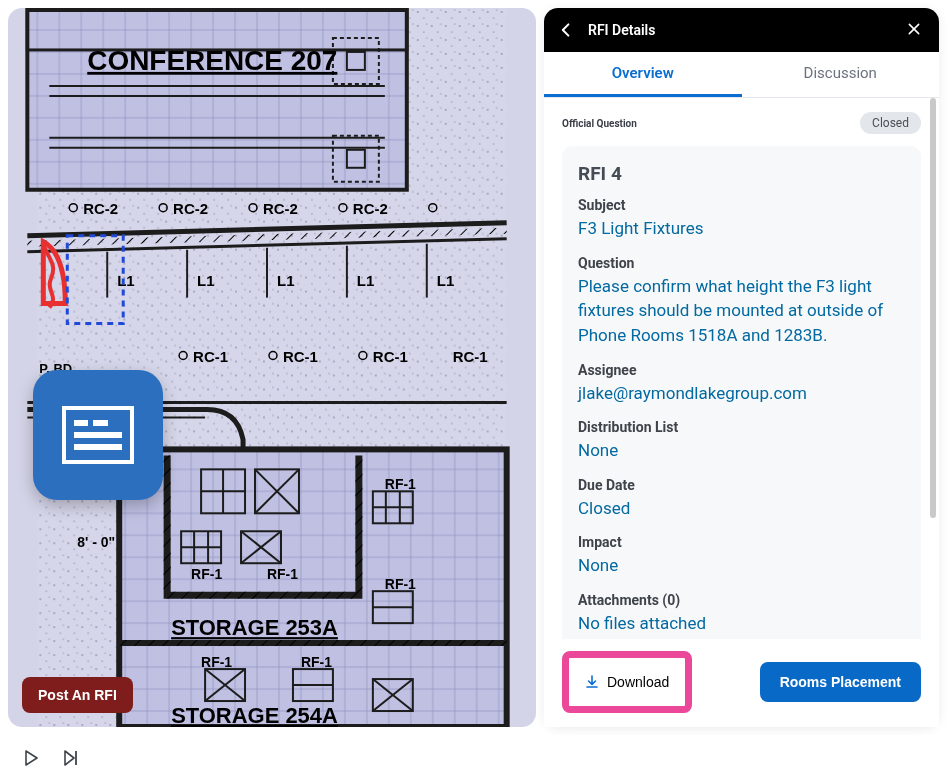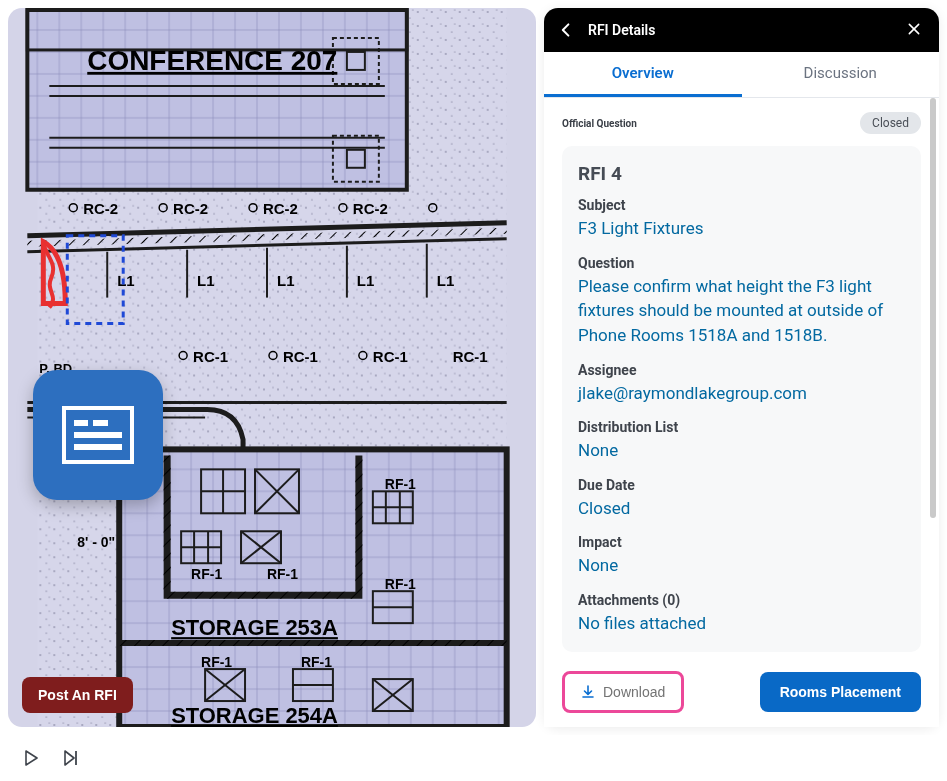--- a/index.html
+++ b/index.html
@@ -194,25 +194,25 @@
     }
     .panel-footer {
       display: flex;
       justify-content: space-between;
       align-items: center;
       padding: 12px 18px 14px 18px;
       background: #fff;
     }
     .download-btn {
       background: #fff;
-      border: 3px solid #ec4899;
+      border: 7px solid #ec4899;
       border-radius: 8px;
-      padding: 10px 16px;
+      padding: 16px 16px;
       font-size: 14px;
-      color: #737373;
+      color: #000000;
       cursor: pointer;
       display: inline-flex;
       align-items: center;
       gap: 8px;
     }
     .edit-btn {
       background: #0969c6;
       color: #fff;
       border: none;
       border-radius: 8px;
@@ -411,21 +411,21 @@
         <span class="status-pill">Closed</span>
       </div>
 
       <div class="card">
         <div class="rfi-number">RFI 4</div>
 
         <div class="field-label">Subject</div>
         <div class="field-value">F3 Light Fixtures</div>
 
         <div class="field-label">Question</div>
-        <div class="field-value">Please confirm what height the F3 light fixtures should be mounted at outside of Phone Rooms 1518A and 1518B.</div>
+        <div class="field-value">Please confirm what height the F3 light fixtures should be mounted at outside of Phone Rooms 1518A and 1283B.</div>
 
         <div class="field-label">Assignee</div>
         <div class="field-value">jlake@raymondlakegroup.com</div>
 
         <div class="field-label">Distribution List</div>
         <div class="field-value">None</div>
 
         <div class="field-label">Due Date</div>
         <div class="field-value">Closed</div>
 

